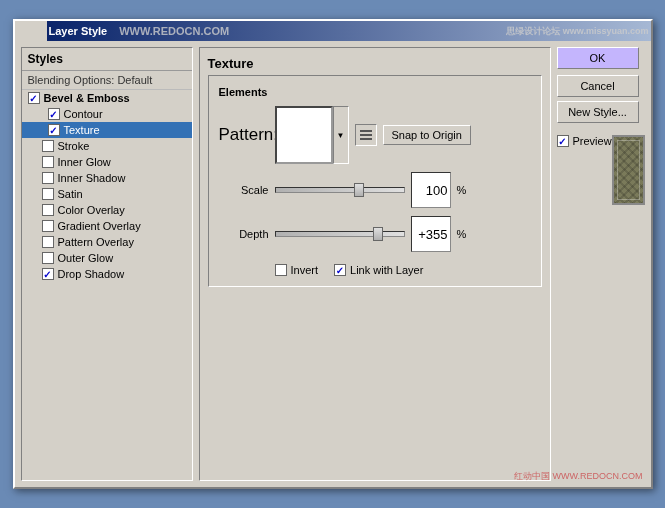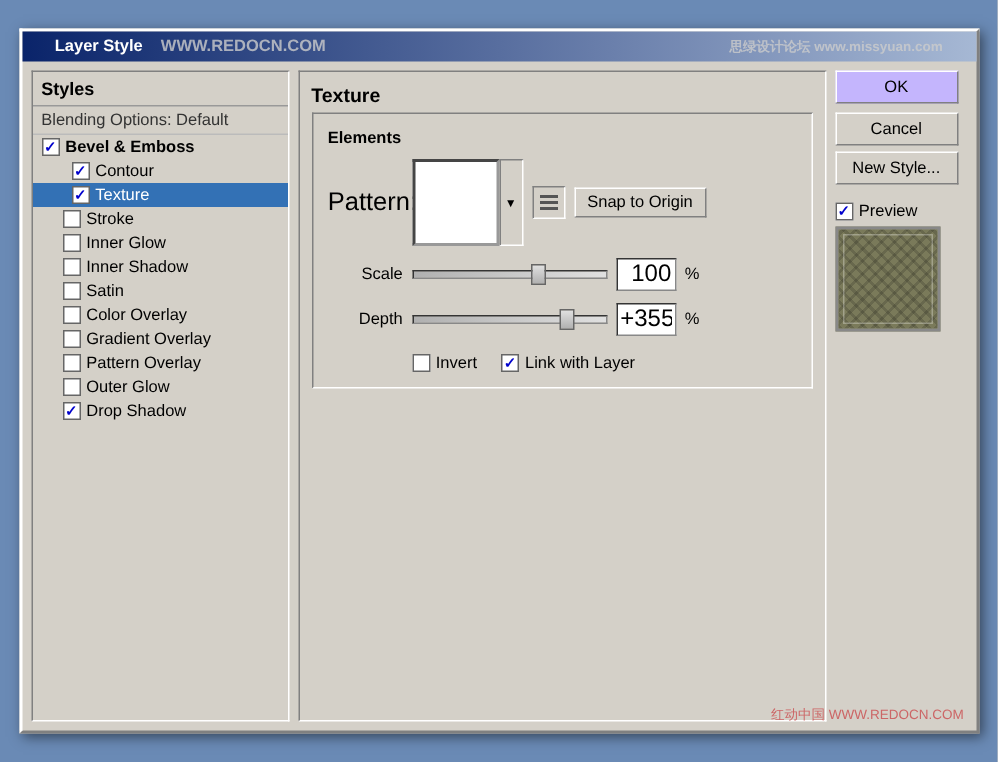--- a/index.html
+++ b/index.html
@@ -20,27 +20,28 @@
       border-bottom-color: #808080;
       width: 640px;
       height: 470px;
       display: flex;
       flex-direction: column;
       box-shadow: 2px 2px 8px rgba(0,0,0,0.5);
     }
     .title-bar {
       background: linear-gradient(to right, #0a246a, #a6b8d4);
       color: white;
-      padding: 3px 22px;
+      padding: 3px 2px;
       font-size: 12px;
       font-weight: bold;
       display: flex;
       justify-content: space-between;
       align-items: center;
       height: 20px;
+      margin-left: 32px;
     }
     .title-text {
       display: flex;
       gap: 12px;
     }
     .title-text span { font-size: 11px; }
     .watermark {
       font-size: 9px;
       color: #ccc;
       opacity: 0.8;
@@ -215,24 +216,24 @@
       width: 10px;
       height: 14px;
       background: linear-gradient(to bottom, #e0e0e0, #b0b0b0);
       border: 1px solid #666;
       position: absolute;
       top: -5px;
       cursor: pointer;
     }
     .value-input {
       width: 40px;
-      height: 22px;
+      height: 36px;
       border: 1px inset #888;
       background: white;
-      font-size: 16px;
+      font-size: 13px;
       text-align: right;
       padding: 0 2px;
     }
     .unit-label {
       font-size: 11px;
     }
     .checkbox-row {
       display: flex;
       align-items: center;
       gap: 16px;
@@ -263,21 +264,21 @@
       text-align: center;
       width: 82px;
     }
     .action-btn.ok-btn {
       background: #c4b5fd;
       margin-bottom: 2px;
     }
     .preview-area {
       margin-top: 8px;
       display: flex;
-      flex-direction: column;
+      flex-direction: row;
       align-items: flex-start;
     }
     .preview-check-row {
       display: flex;
       align-items: center;
       gap: 4px;
       font-size: 11px;
       margin-bottom: 4px;
     }
     .preview-thumbnail {

